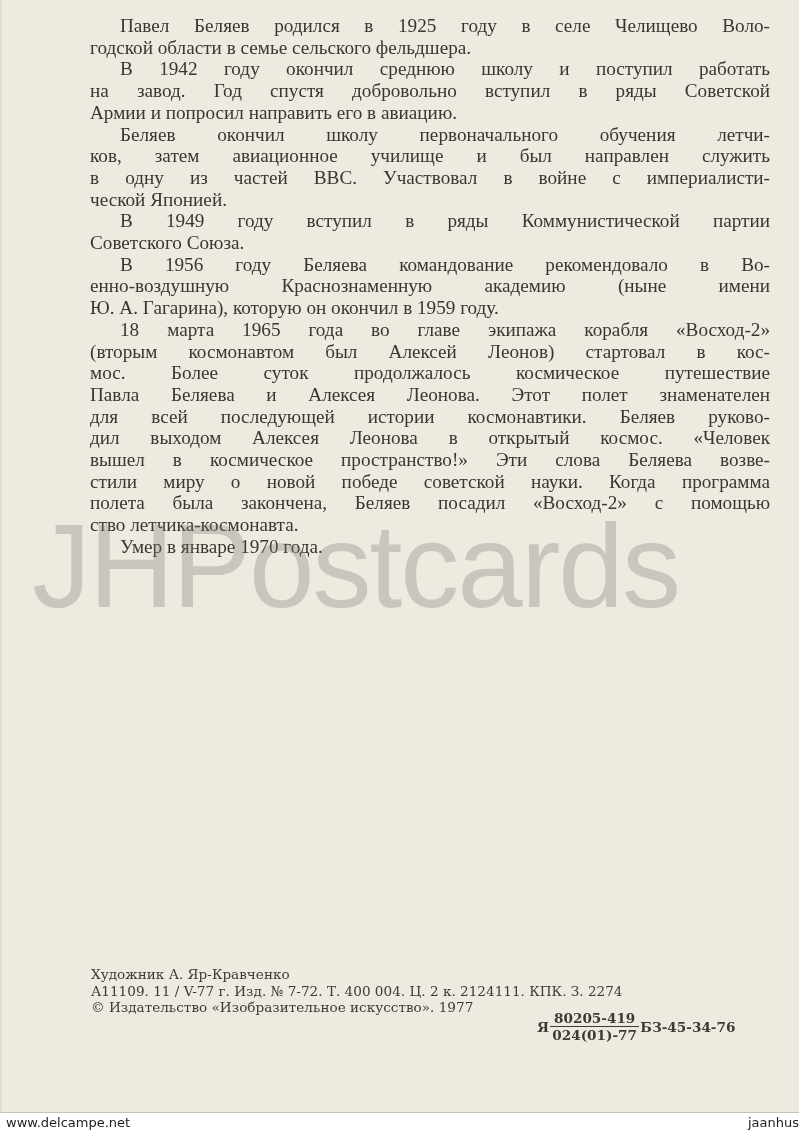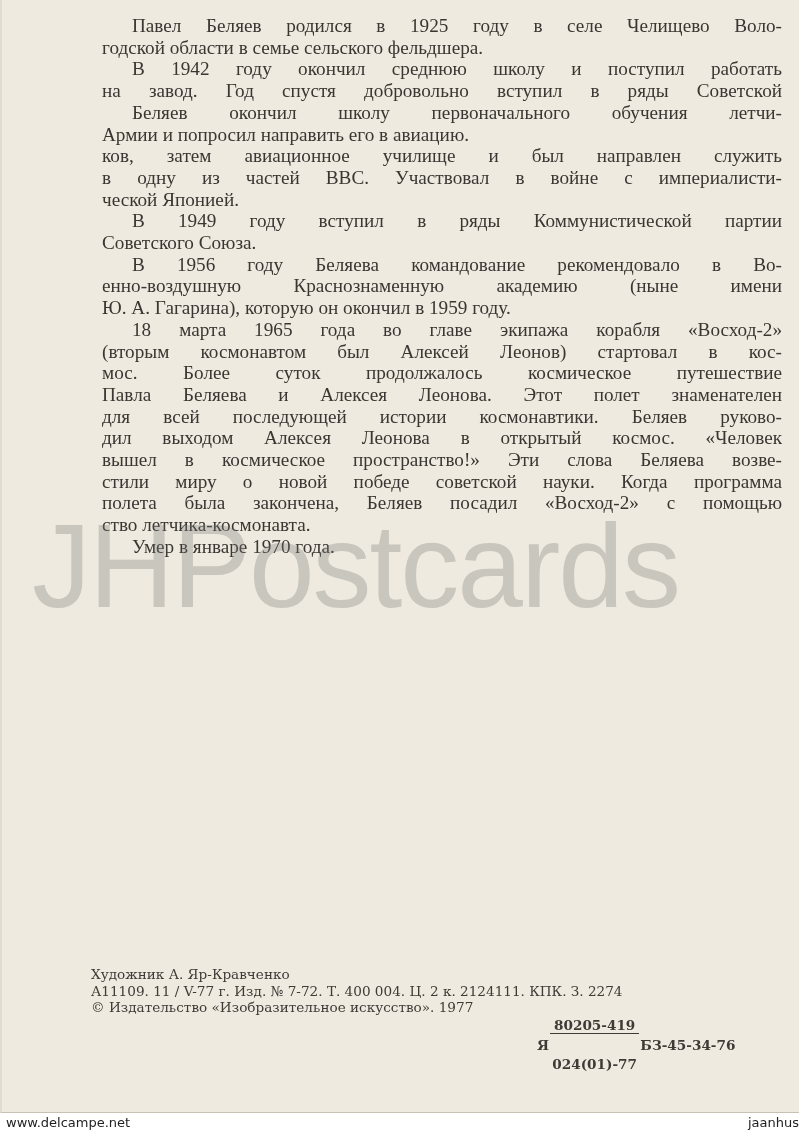--- a/index.html
+++ b/index.html
@@ -12,21 +12,20 @@
       background: #efeadf;
       border-left: 2px solid #e2dccf;
       border-bottom: 1px solid #c9c2b3;
     }
     .body-text {
       position: absolute; left: 88px; top: 15px; width: 680px;
       font-family: "Liberation Serif", serif;
       font-size: 19.2px; line-height: 21.7px;
       color: #3a3632;
       text-align: justify;
-      margin-left: 12px;
     }
     .body-text .line { display: block; text-align: justify; text-align-last: justify; white-space: nowrap; }
     .body-text .line.last { text-align-last: left; }
     .body-text .line.indent { padding-left: 30px; }
     .watermark {
       position: absolute; left: 30px; top: 506px;
       font-family: "Liberation Sans", sans-serif;
       font-size: 118px; line-height: 120px; letter-spacing: -2px;
       color: rgba(120,120,120,0.32);
       white-space: nowrap; pointer-events: none;
@@ -37,43 +36,43 @@
       font-size: 13.6px; line-height: 16.5px;
       color: #3e3a36;
     }
     .imprint .row { white-space: nowrap; }
     .code-block {
       position: absolute; left: 535px; top: 1002px;
       font-family: "DejaVu Serif", serif; font-weight: bold;
       font-size: 13.6px; color: #3e3a36;
       display: flex; align-items: center;
     }
-    .frac { display: inline-flex; flex-direction: column; align-items: center; margin: 15px 1px; gap: 22px; }
+    .frac { display: inline-flex; flex-direction: column; align-items: center; margin: 8px 1px; }
     .frac .num { border-bottom: 1px solid #3e3a36; padding: 0 4px; line-height: 16px; }
     .frac .den { line-height: 17px; }
     .site-footer {
       position: absolute; left: 0; top: 1113px; width: 799px; height: 19px;
       font-family: "DejaVu Sans", sans-serif; font-size: 13px; line-height: 19px;
       color: #222;
       text-align: center;
     }
     .site-footer .left { position: absolute; left: 6px; }
     .site-footer .right { position: absolute; right: 0; }
   </style>
 </head>
 <body>
 
 <div class="card">
   <div class="body-text">
     <span class="line indent">Павел Беляев родился в  1925 году в селе Челищево Воло-</span>
     <span class="line last">годской области в семье сельского фельдшера.</span>
     <span class="line indent">В 1942 году окончил среднюю школу и поступил работать</span>
     <span class="line">на завод. Год спустя добровольно вступил в ряды Советской</span>
+    <span class="line last">Армии и попросил направить его в авиацию.</span>
     <span class="line indent">Беляев окончил школу первоначального обучения летчи-</span>
-    <span class="line last">Армии и попросил направить его в авиацию.</span>
     <span class="line">ков, затем авиационное училище и был направлен служить</span>
     <span class="line">в одну из частей ВВС. Участвовал в войне с империалисти-</span>
     <span class="line last">ческой Японией.</span>
     <span class="line indent">В 1949 году вступил в ряды Коммунистической партии</span>
     <span class="line last">Советского Союза.</span>
     <span class="line indent">В 1956 году Беляева командование рекомендовало в Во-</span>
     <span class="line">енно-воздушную Краснознаменную академию (ныне имени</span>
     <span class="line last">Ю. А. Гагарина), которую он окончил в 1959 году.</span>
     <span class="line indent">18 марта 1965 года во главе экипажа корабля «Восход-2»</span>
     <span class="line">(вторым космонавтом был Алексей Леонов) стартовал в кос-</span>

